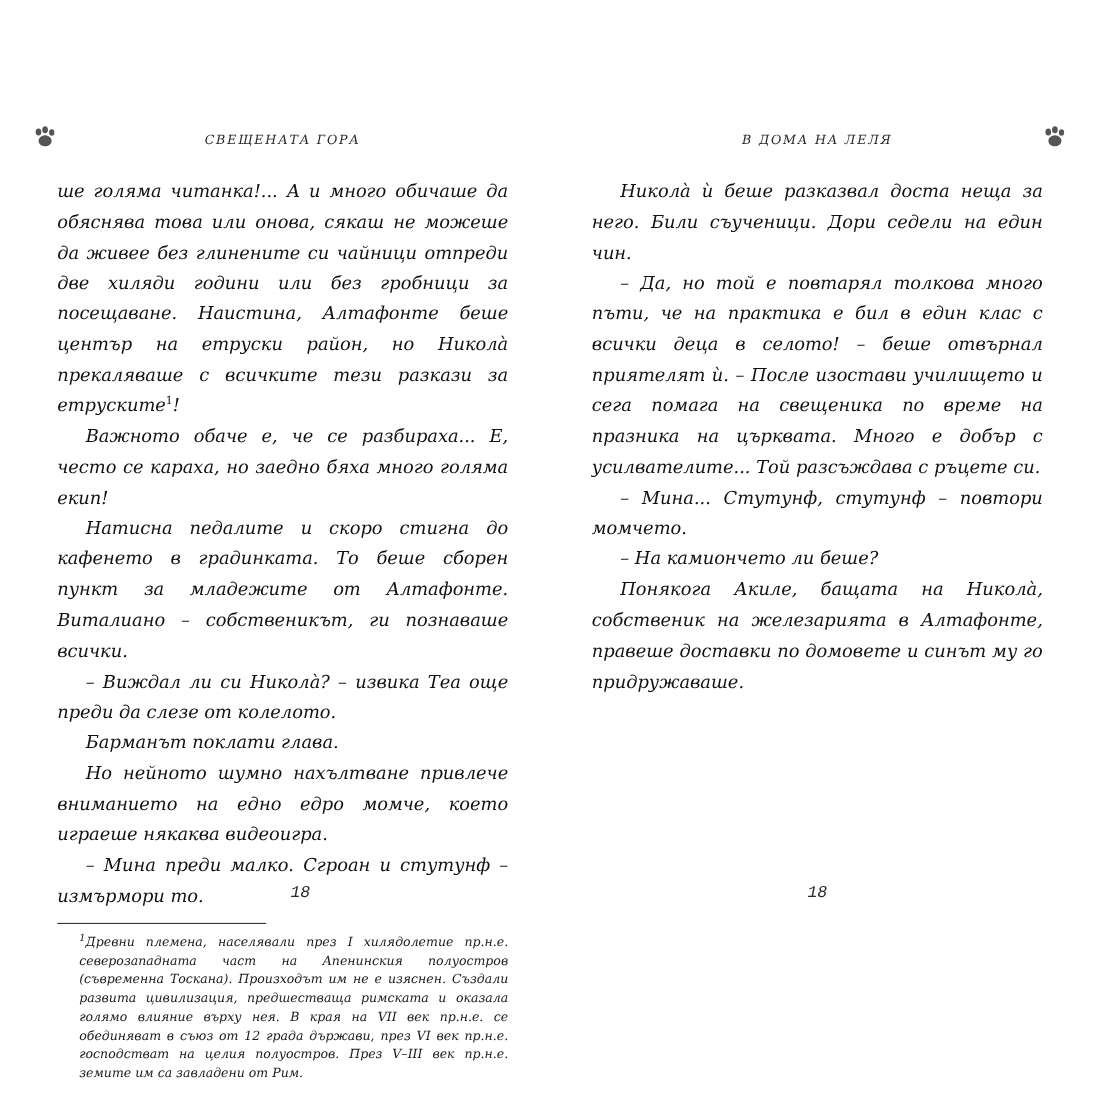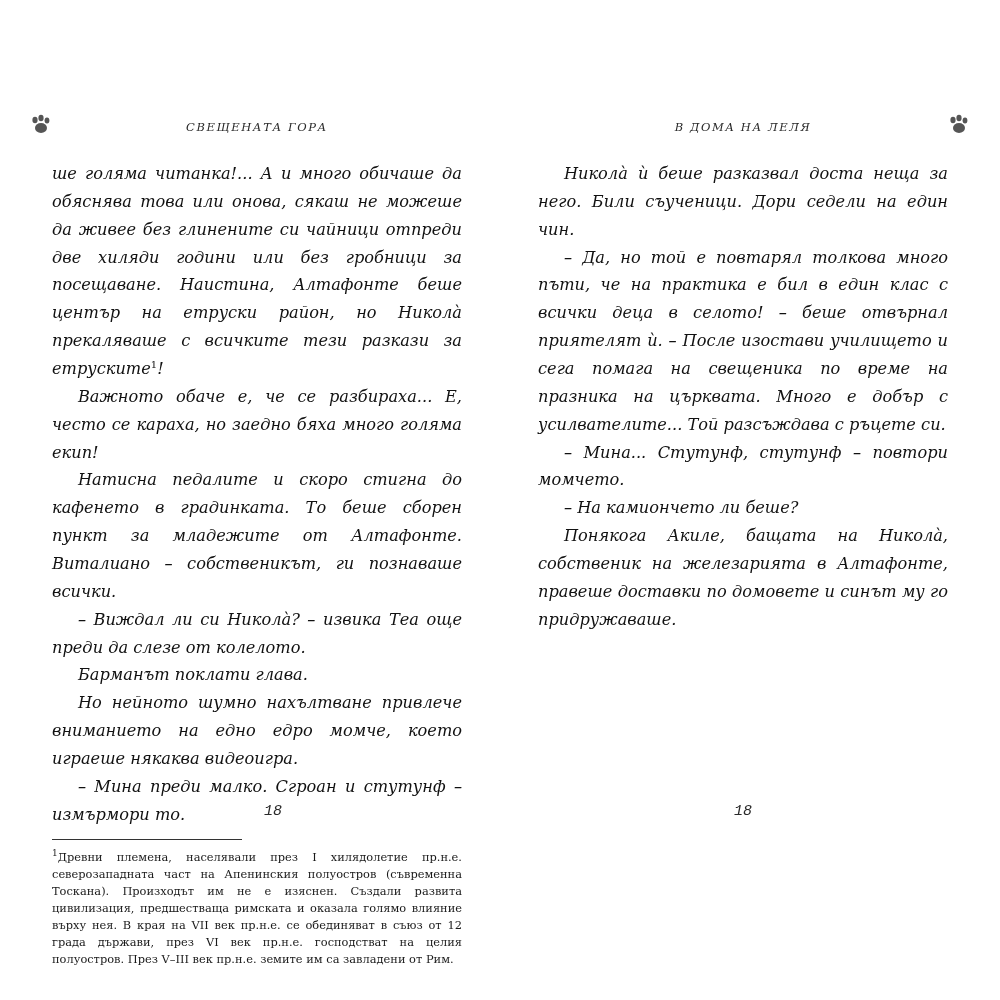--- a/index.html
+++ b/index.html
@@ -75,22 +75,24 @@
   }
   .footnote-rule {
     width: 190px;
     height: 1px;
     background: #333;
     margin-bottom: 7px;
   }
   .footnote {
     font-size: 11.4px;
     line-height: 1.5;
+    font-style: italic;
     text-align: justify;
     color: #1a1a1a;
+    margin-left: 20px;
   }
   .footnote sup {
     font-size: 9px;
     vertical-align: super;
   }
   .folio {
     position: absolute;
     bottom: 60px;
     left: 16px;
     right: 0;

